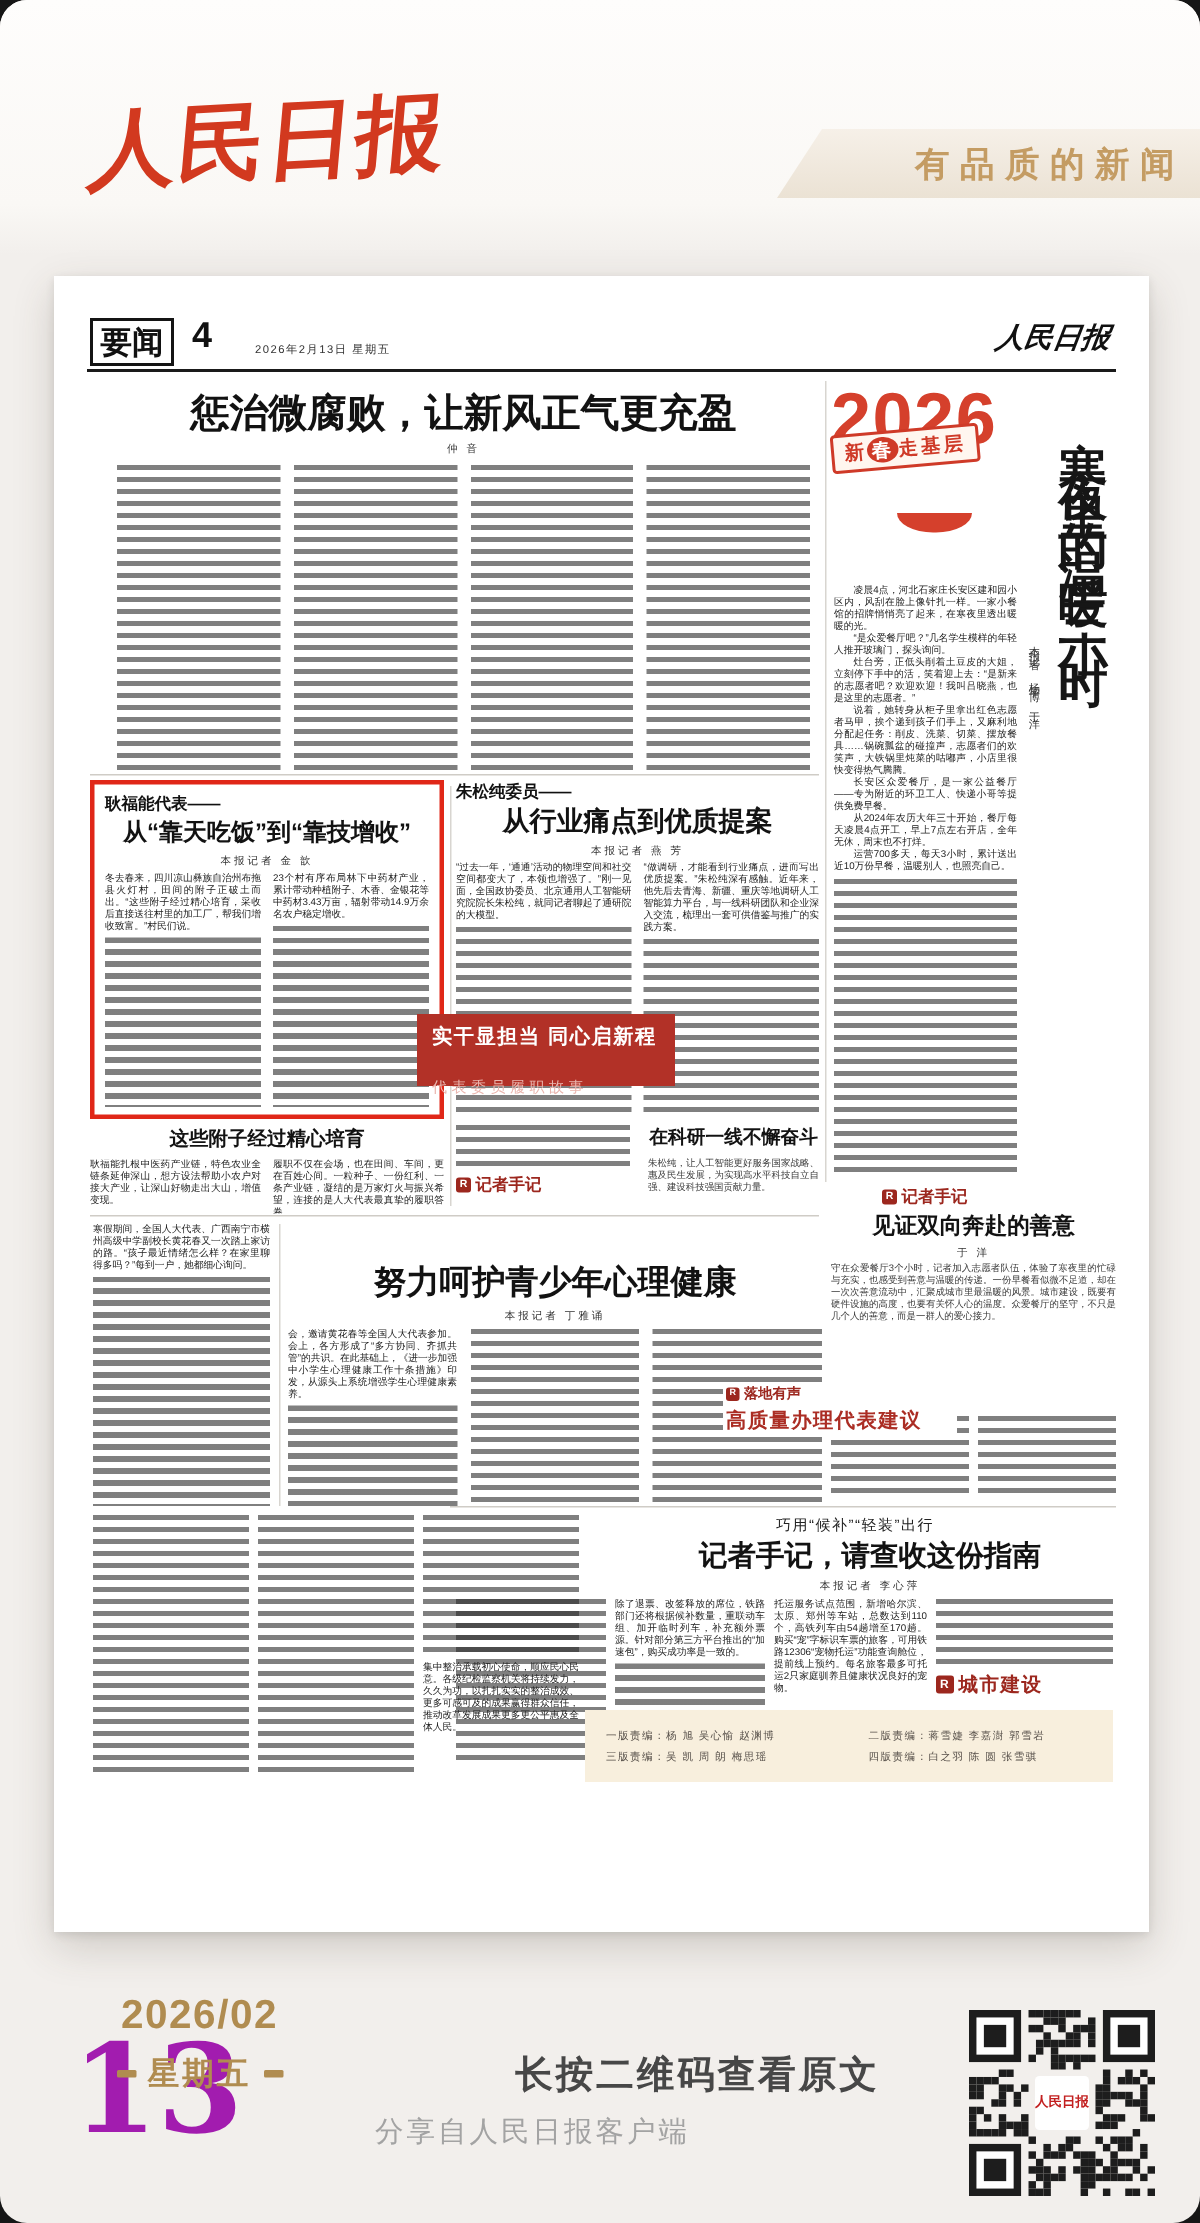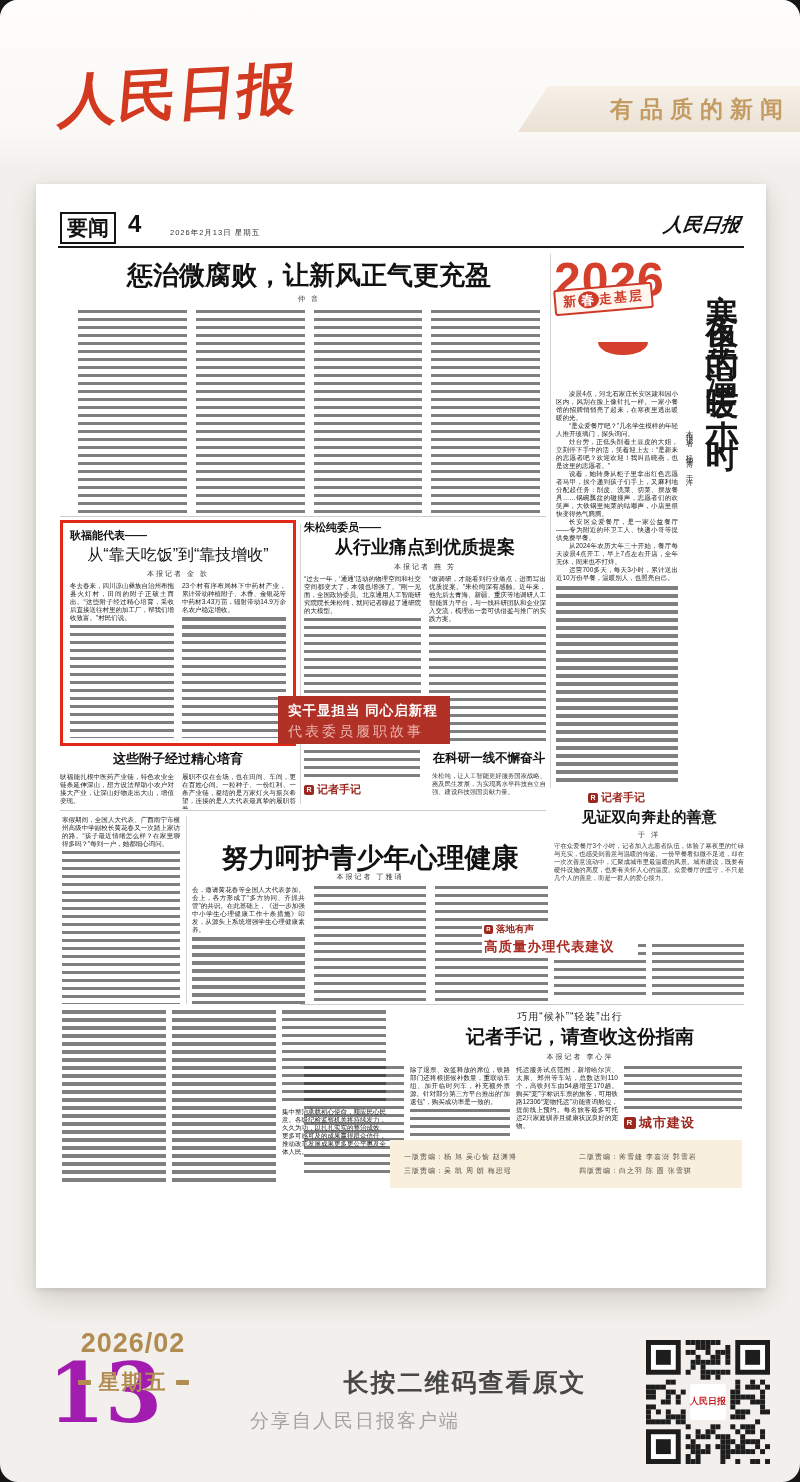--- a/index.html
+++ b/index.html
@@ -41,29 +41,29 @@
             background:#fff6ef;color:#cf3a28;font-size:13px;font-weight:800;letter-spacing:2px;transform:rotate(-5deg);white-space:nowrap;}
   .b-ribbon .chun{background:#cf3a28;color:#fff;border-radius:50%;padding:1px 3px;}
   .b-boat{position:absolute;left:44px;top:86px;width:50px;height:13px;background:#d5402c;border-radius:0 0 24px 24px / 0 0 13px 13px;}
   .v-title{right:22px;top:84px;height:520px;writing-mode:vertical-rl;text-orientation:upright;
            font-size:33px;font-weight:900;color:#161616;letter-spacing:18px;}
   .v-byline{left:648px;top:240px;height:280px;writing-mode:vertical-rl;text-orientation:upright;
             font-size:7.5px;color:#333;letter-spacing:3px;}
   .hanye-col{left:520px;top:206px;width:122px;height:392px;}
   
   .redbox{left:24px;top:336px;width:236px;height:226px;border:3px solid #e02718;box-sizing:border-box;padding:5px 7px;}
-  .g-title{text-align:center;font-size:16px;font-weight:400;color:#121212;margin-top:2px;}
+  .g-title{text-align:center;font-size:16px;font-weight:700;color:#121212;margin-top:2px;}
   .cols2{display:flex;gap:8px;}
   .cols2>div{flex:1;}
   .z-title{text-align:center;font-size:18px;font-weight:800;color:#121212;}
   .zhu{left:268px;top:336px;width:242px;height:226px;}
   
-  .rbadge{left:242px;top:512px;width:172px;height:48px;background:#b23127;color:#fff;padding:6px 10px;box-sizing:border-box;z-index:4;}
+  .rbadge{left:242px;top:492px;width:172px;height:48px;background:#b23127;color:#fff;padding:6px 10px;box-sizing:border-box;z-index:4;}
   .rbadge .l1{font-size:13.5px;font-weight:800;letter-spacing:1px;white-space:nowrap;}
-  .rbadge .l2{font-size:14px;color:#eab5ae;letter-spacing:3px;margin-top:3px;}
+  .rbadge .l2{font-size:10px;color:#eab5ae;letter-spacing:3px;margin-top:18px;}
   
   .rtag{display:flex;align-items:center;gap:3px;color:#9c271e;font-weight:800;}
   .rtag .ic{background:#9c271e;color:#fff;text-align:center;border-radius:2px;flex:none;}
   .subhead{font-weight:800;color:#121212;text-align:center;}
   .note{font-size:6.3px;line-height:8px;color:#383838;text-align:justify;}
   
   .luodi{left:446px;top:698px;width:152px;background:#fff;z-index:4;padding:1px 2px;margin-top:40px;}
   .luodi-title{font-size:13.5px;font-weight:800;color:#ab2d24;letter-spacing:1px;margin-top:2px;}
   .infotag{left:588px;top:930px;}
   
@@ -189,21 +189,21 @@
       <div class="note" style="margin-top:5px;height:34px;">朱松纯，让人工智能更好服务国家战略、惠及民生发展，为实现高水平科技自立自强、建设科技强国贡献力量。</div>
     </div>
     <div class="abs gline" style="left:24px;top:626px;width:486px;"></div>
     <div class="abs vline" style="left:264px;top:340px;height:280px;"></div>
 
     <div class="abs fillcol" style="left:26px;top:632px;width:118px;height:188px;">
       <div class="t">寒假期间，全国人大代表、广西南宁市横州高级中学副校长黄花春又一次踏上家访的路。“孩子最近情绪怎么样？在家里聊得多吗？”每到一户，她都细心询问。</div>
       <div class="sim" style="margin-top:3px;"></div>
     </div>
     <div class="abs vline" style="left:150px;top:632px;height:188px;"></div>
-    <div class="abs subhead" style="left:156px;top:656px;width:356px;font-size:27px;">努力呵护青少年心理健康</div>
+    <div class="abs subhead" style="left:156px;top:656px;width:356px;font-size:22px;">努力呵护青少年心理健康</div>
     <div class="abs byline" style="left:156px;top:688px;width:356px;">本报记者 丁雅诵</div>
     <div class="abs" style="left:156px;top:702px;width:356px;height:118px;display:flex;gap:9px;">
       <div class="fillcol" style="flex:1;">
           <div class="t">会，邀请黄花春等全国人大代表参加。会上，各方形成了“多方协同、齐抓共管”的共识。在此基础上，《进一步加强中小学生心理健康工作十条措施》印发，从源头上系统增强学生心理健康素养。</div>
           <div class="sim" style="margin-top:3px;"></div>
         </div>
       <div class="sim" style="flex:1;"></div>
       <div class="sim" style="flex:1;"></div>
     </div>
 

